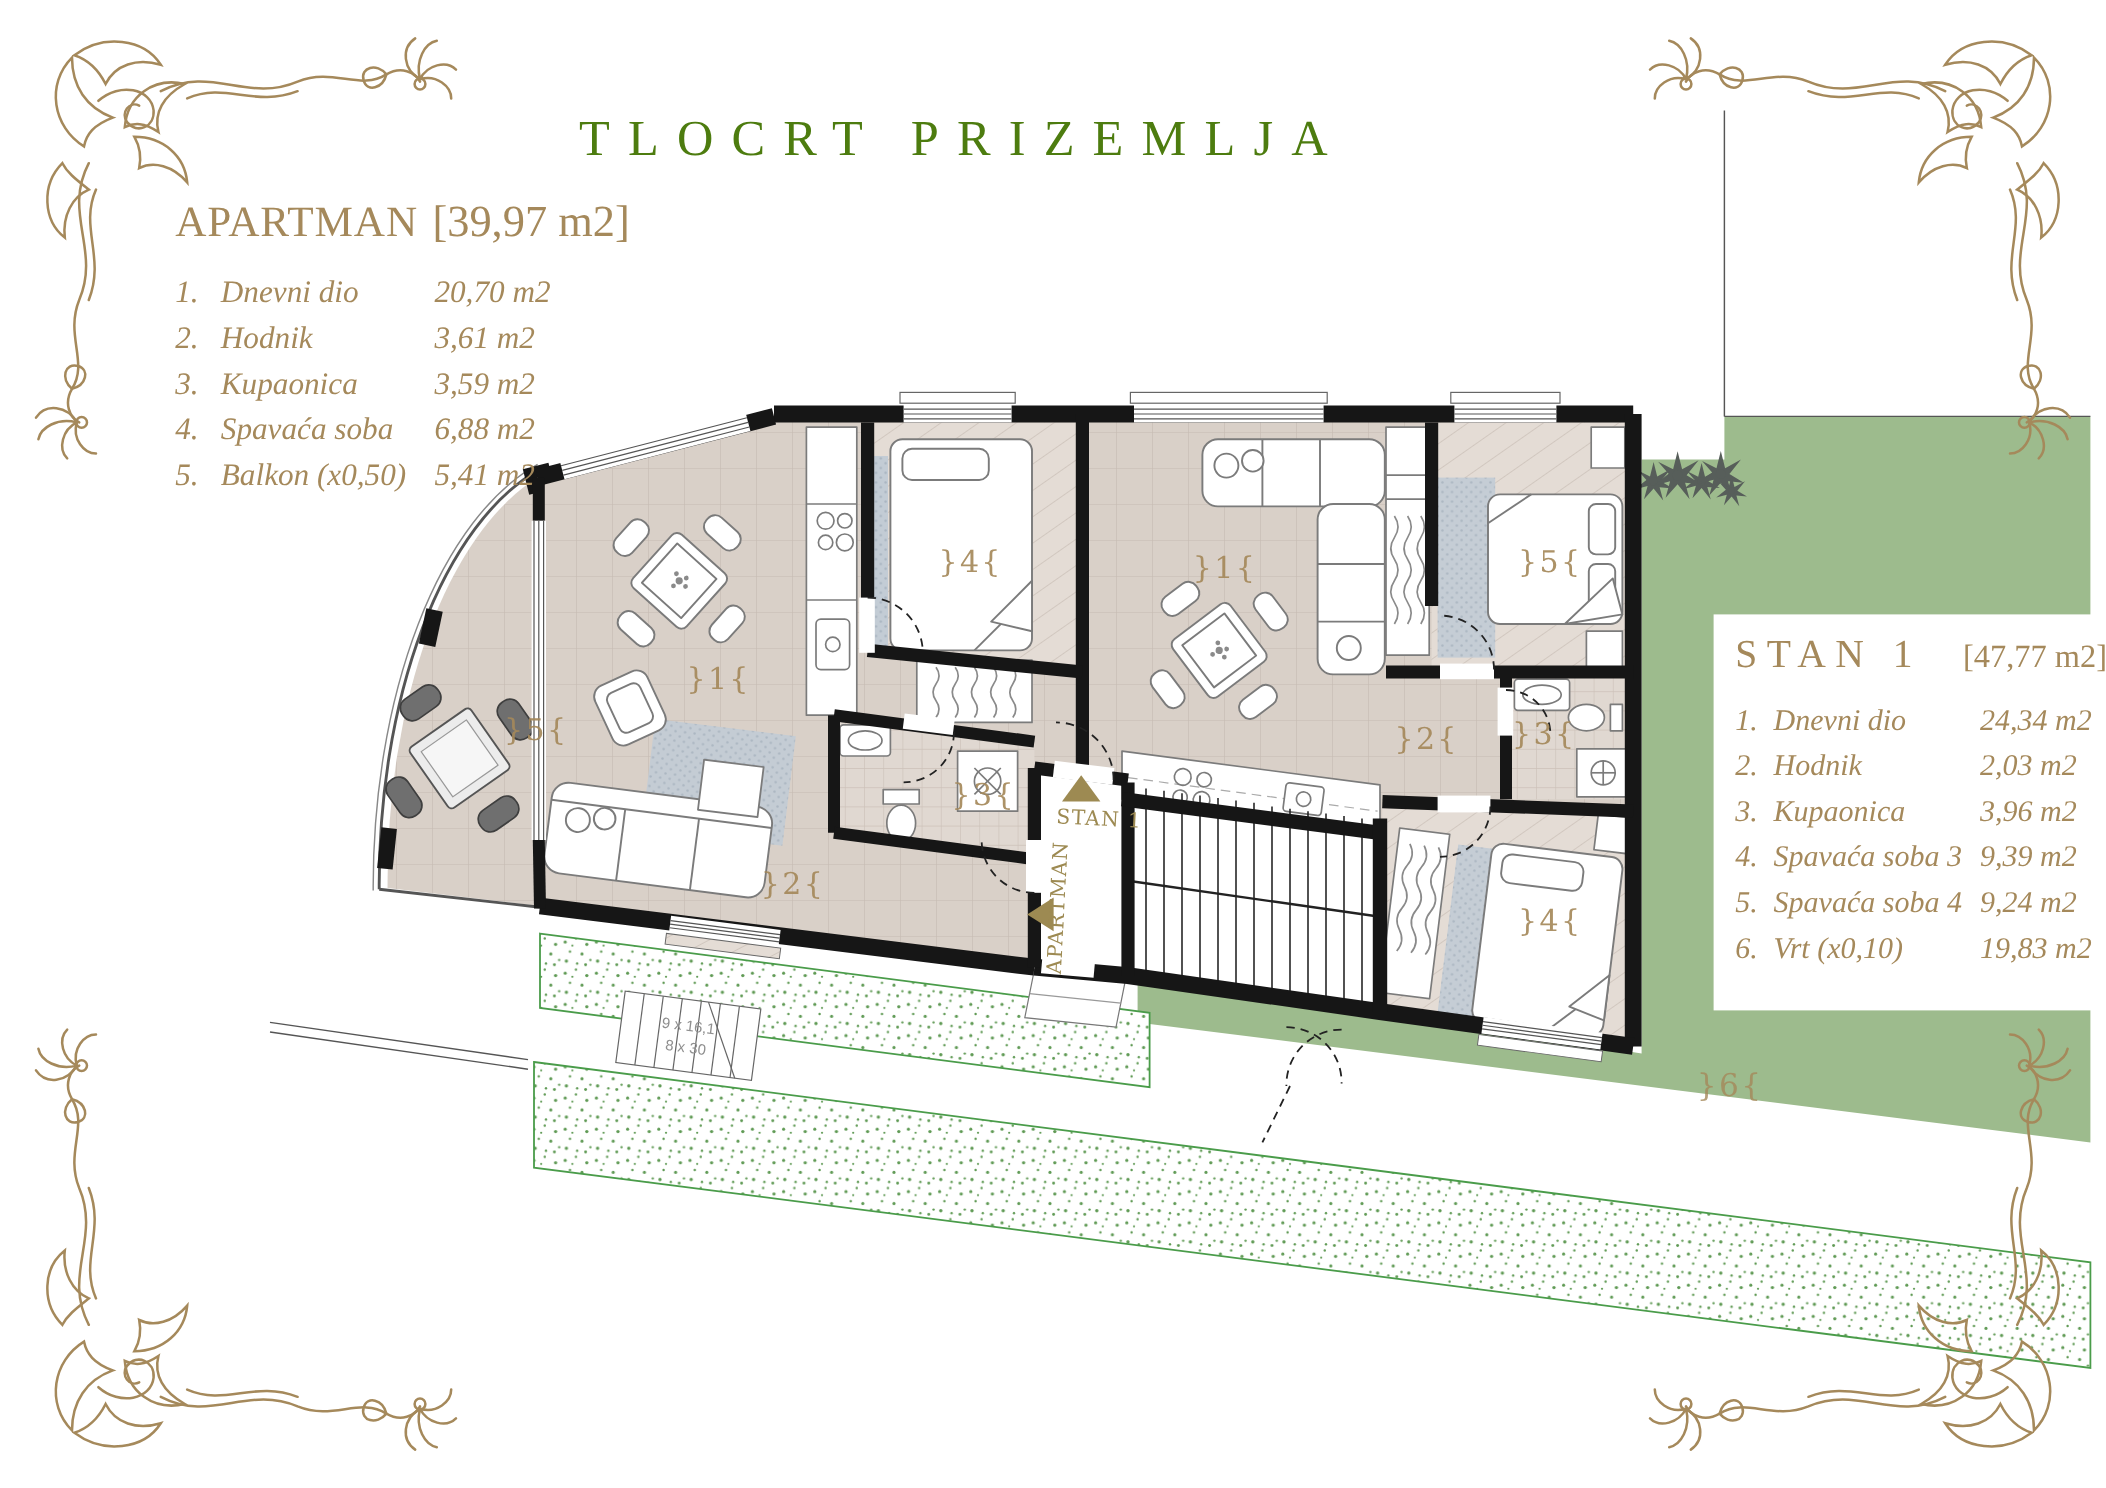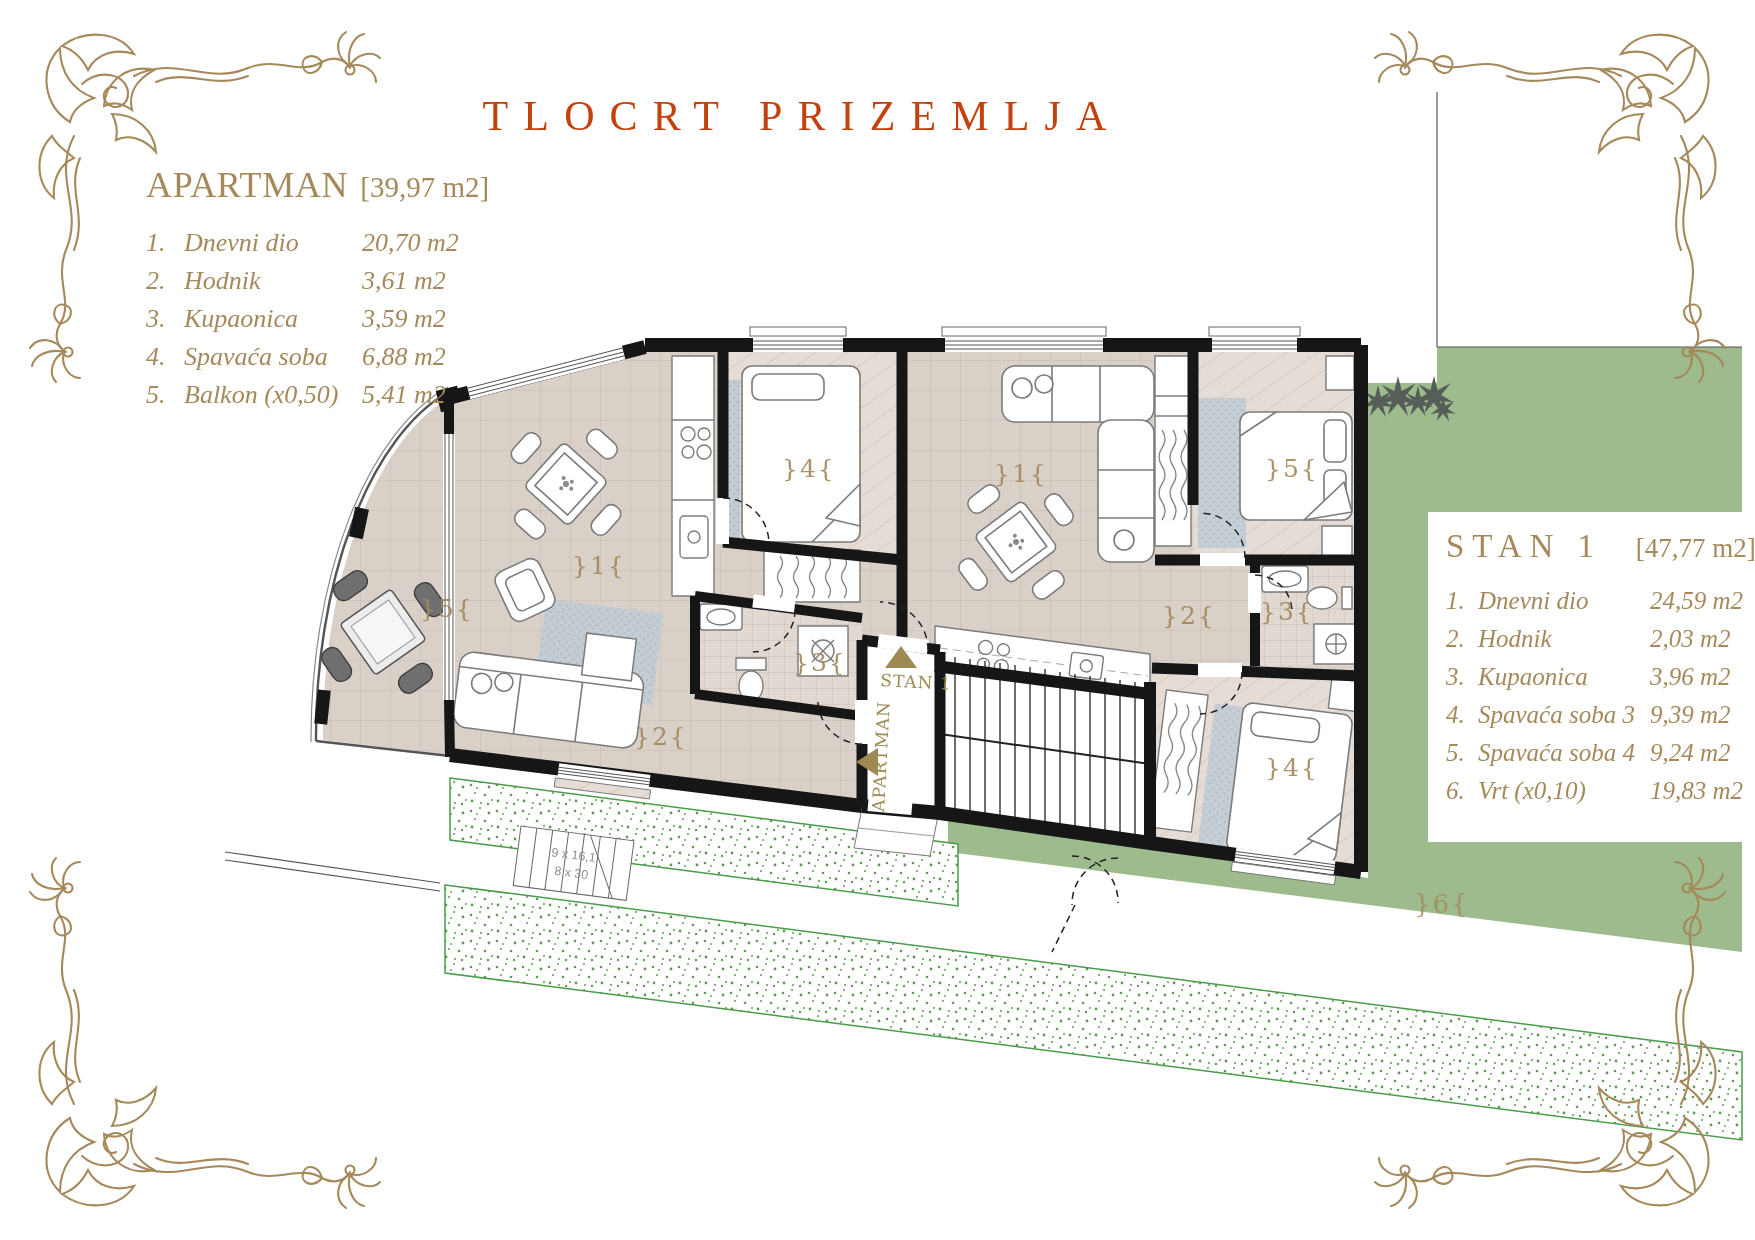--- a/index.html
+++ b/index.html
@@ -1,25 +1,25 @@
 <!DOCTYPE html>
 <html><head>
 <meta charset="utf-8">
 <style>
   html,body{margin:0;padding:0;background:#ffffff;}
   body{width:1755px;height:1240px;position:relative;overflow:hidden;
        font-family:"Liberation Serif", serif;}
   .stage{position:absolute;inset:0;}
   svg.plan{position:absolute;left:0;top:0;}
   .page-title{position:absolute;left:802px;top:92px;transform:translateX(-50%);
-    color:#c2410c;font-size:42px;letter-spacing:.36em;white-space:nowrap;}
+    color:#4d7c0f;font-size:42px;letter-spacing:.36em;white-space:nowrap;}
   .legend{color:#A5895B;position:absolute;}
   .legend .hdr{display:flex;align-items:baseline;gap:12px;white-space:nowrap;}
   .legend .hdr .nm{font-size:36px;letter-spacing:.02em;}
-  .legend .hdr .ar{font-size:29px;font-weight:400;}
+  .legend .hdr .ar{font-size:37px;font-weight:400;}
   .legend .rows{margin-top:22px;}
   .legend .row{display:grid;height:38px;align-items:baseline;
     font-style:italic;font-size:26px;white-space:nowrap;}
   .legend-apartman{left:146px;top:164px;}
   .legend-apartman .row{grid-template-columns:38px 178px auto;}
   .legend-stan1{left:1428px;top:512px;width:322px;height:330px;background:#ffffff;
     box-sizing:border-box;padding:16px 0 0 18px;}
   .legend-stan1 .hdr .nm{font-size:33px;letter-spacing:.24em;}
   .legend-stan1 .hdr .ar{font-size:27px;margin-left:22px;}
   .legend-stan1 .row{grid-template-columns:32px 172px auto;font-size:25px;}
@@ -531,21 +531,21 @@
 
   <div class="legend legend-stan1">
     <div class="hdr">
       <span class="nm">STAN 1</span>
       <span class="ar">[47,77 m2]</span>
     </div>
     <div class="rows">
       <div class="row">
         <span>1.</span>
           <span>Dnevni dio</span>
-          <span>24,59 m2</span>
+          <span>24,34 m2</span>
       </div>
       <div class="row">
         <span>2.</span>
           <span>Hodnik</span>
           <span>2,03 m2</span>
       </div>
       <div class="row">
         <span>3.</span>
           <span>Kupaonica</span>
           <span>3,96 m2</span>

